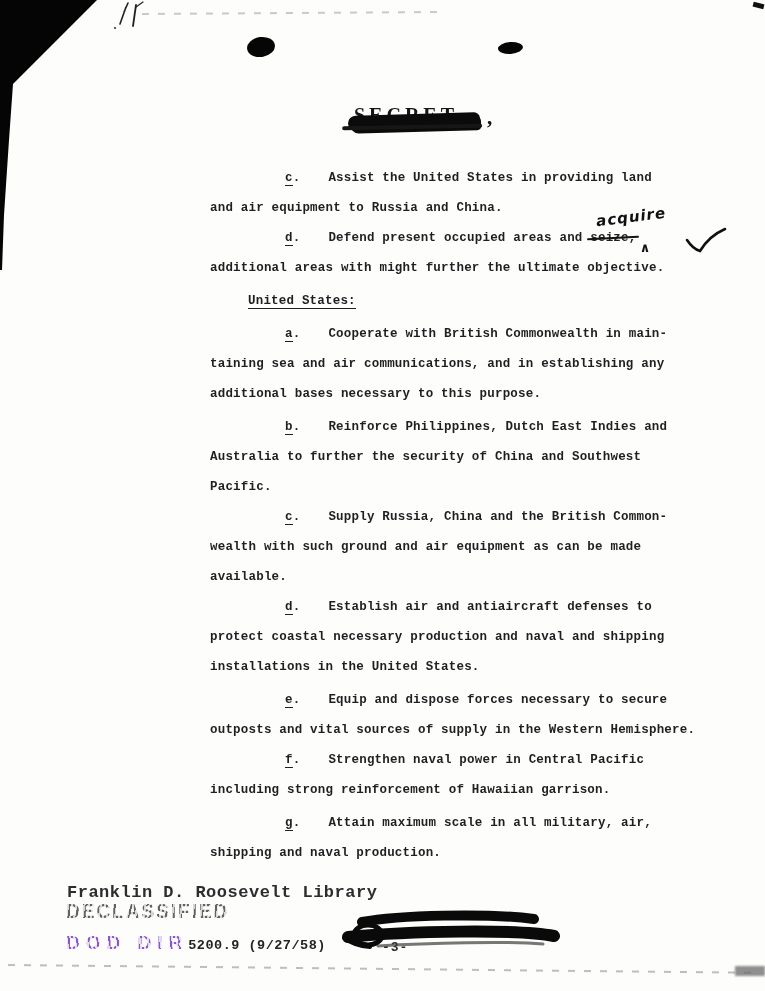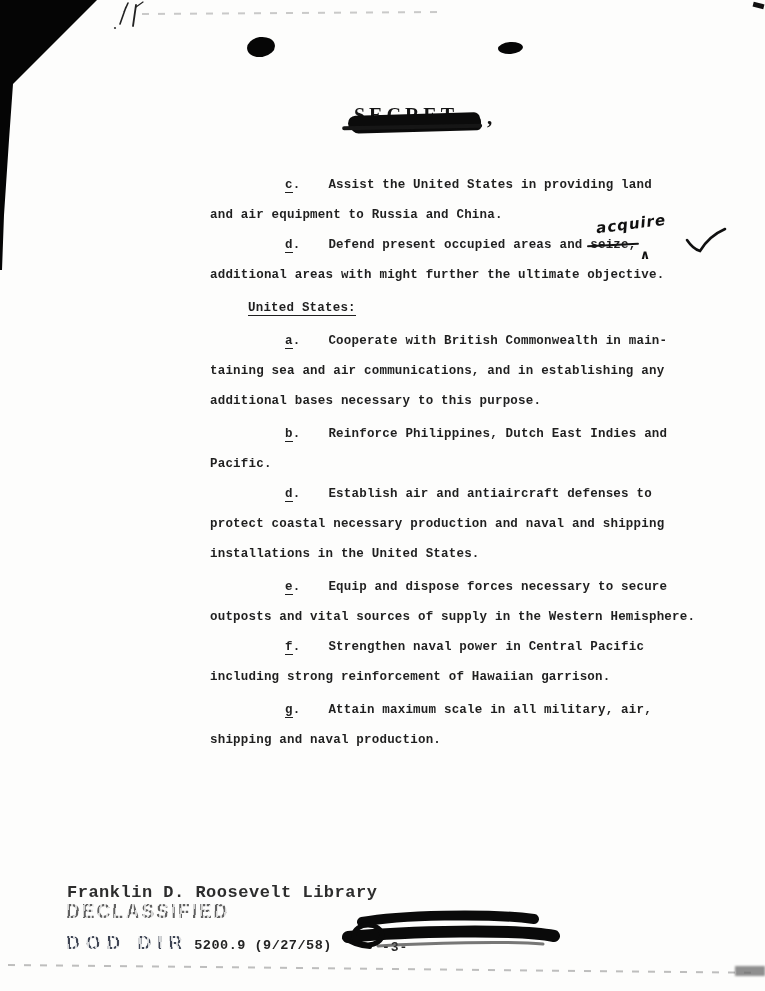--- a/index.html
+++ b/index.html
@@ -3,21 +3,21 @@
 <meta charset="utf-8">
 <style>
   html,body{margin:0;padding:0;background:#e8e8e8;}
   #page{
     position:relative;width:765px;height:991px;background:#fdfdfc;
     overflow:hidden;font-family:"Liberation Mono","DejaVu Sans Mono",monospace;
     color:#222;
   }
   
   #doc-text{
-    position:absolute;left:210px;top:170px;width:480px;
+    position:absolute;left:210px;top:163px;width:480px;
     font-size:12.5px;line-height:30px;letter-spacing:.2px;
     color:#1f1f1f;font-weight:600;
   }
   .para{margin:0;}
   .para.gap{margin-top:3px;}
   .line{white-space:nowrap;}
   .plabel{display:inline-block;margin-left:75px;margin-right:28px;}
   .u{border-bottom:1.3px solid #1f1f1f;padding-bottom:0px;}
   .heading{margin-left:38px;}
   
@@ -86,27 +86,27 @@
     position:absolute;left:66px;top:901px;
     font-family:"Liberation Sans",sans-serif;font-weight:bold;font-size:19px;
     letter-spacing:2px;color:#3c3c3c;opacity:.8;
     -webkit-mask-image:repeating-linear-gradient(100deg,#000 0 2px,rgba(0,0,0,.25) 2px 4px);
             mask-image:repeating-linear-gradient(100deg,#000 0 2px,rgba(0,0,0,.25) 2px 4px);
     transform:scaleY(1.05);
   }
   #dod-line{position:absolute;left:66px;top:932px;white-space:nowrap;}
   #dod-prefix{
     font-family:"Liberation Sans",sans-serif;font-weight:bold;font-size:19px;
-    letter-spacing:6px;color:#0f172a;opacity:.8;
+    letter-spacing:6px;color:#6d28d9;opacity:.8;
     -webkit-mask-image:repeating-linear-gradient(80deg,#000 0 2px,rgba(0,0,0,.2) 2px 4px);
             mask-image:repeating-linear-gradient(80deg,#000 0 2px,rgba(0,0,0,.2) 2px 4px);
   }
   #dod-number{
     font-size:13.5px;font-weight:bold;color:#242424;letter-spacing:.5px;
-    margin-left:6px;
+    margin-left:0;
   }
   #page-num{
     position:absolute;left:382px;top:940px;font-size:13px;font-weight:bold;
     color:#2a2a2a;letter-spacing:1px;
   }
   #blackout-svg{position:absolute;left:338px;top:908px;}
 </style>
 </head>
 <body>
 
@@ -151,21 +151,27 @@
       <div class="para gap">
         <div class="line heading"><span class="u">United States:</span></div>
       </div>
       <div class="para gap">
         <div class="line first"><span class="plabel"><span class="u">a</span>.</span>Cooperate with British Commonwealth in main-</div>
         <div class="line">taining sea and air communications, and in establishing any</div>
         <div class="line">additional bases necessary to this purpose.</div>
       </div>
       <div class="para gap">
         <div class="line first"><span class="plabel"><span class="u">b</span>.</span>Reinforce Philippines, Dutch East Indies and</div>
+        <div class="line">Australia to further the security of China and Southwest</div>
         <div class="line">Pacific.</div>
+      </div>
+      <div class="para">
+        <div class="line first"><span class="plabel"><span class="u">c</span>.</span>Supply Russia, China and the British Common-</div>
+        <div class="line">wealth with such ground and air equipment as can be made</div>
+        <div class="line">available.</div>
       </div>
       <div class="para">
         <div class="line first"><span class="plabel"><span class="u">d</span>.</span>Establish air and antiaircraft defenses to</div>
         <div class="line">protect coastal necessary production and naval and shipping</div>
         <div class="line">installations in the United States.</div>
       </div>
       <div class="para gap">
         <div class="line first"><span class="plabel"><span class="u">e</span>.</span>Equip and dispose forces necessary to secure</div>
         <div class="line">outposts and vital sources of supply in the Western Hemisphere.</div>
       </div>

